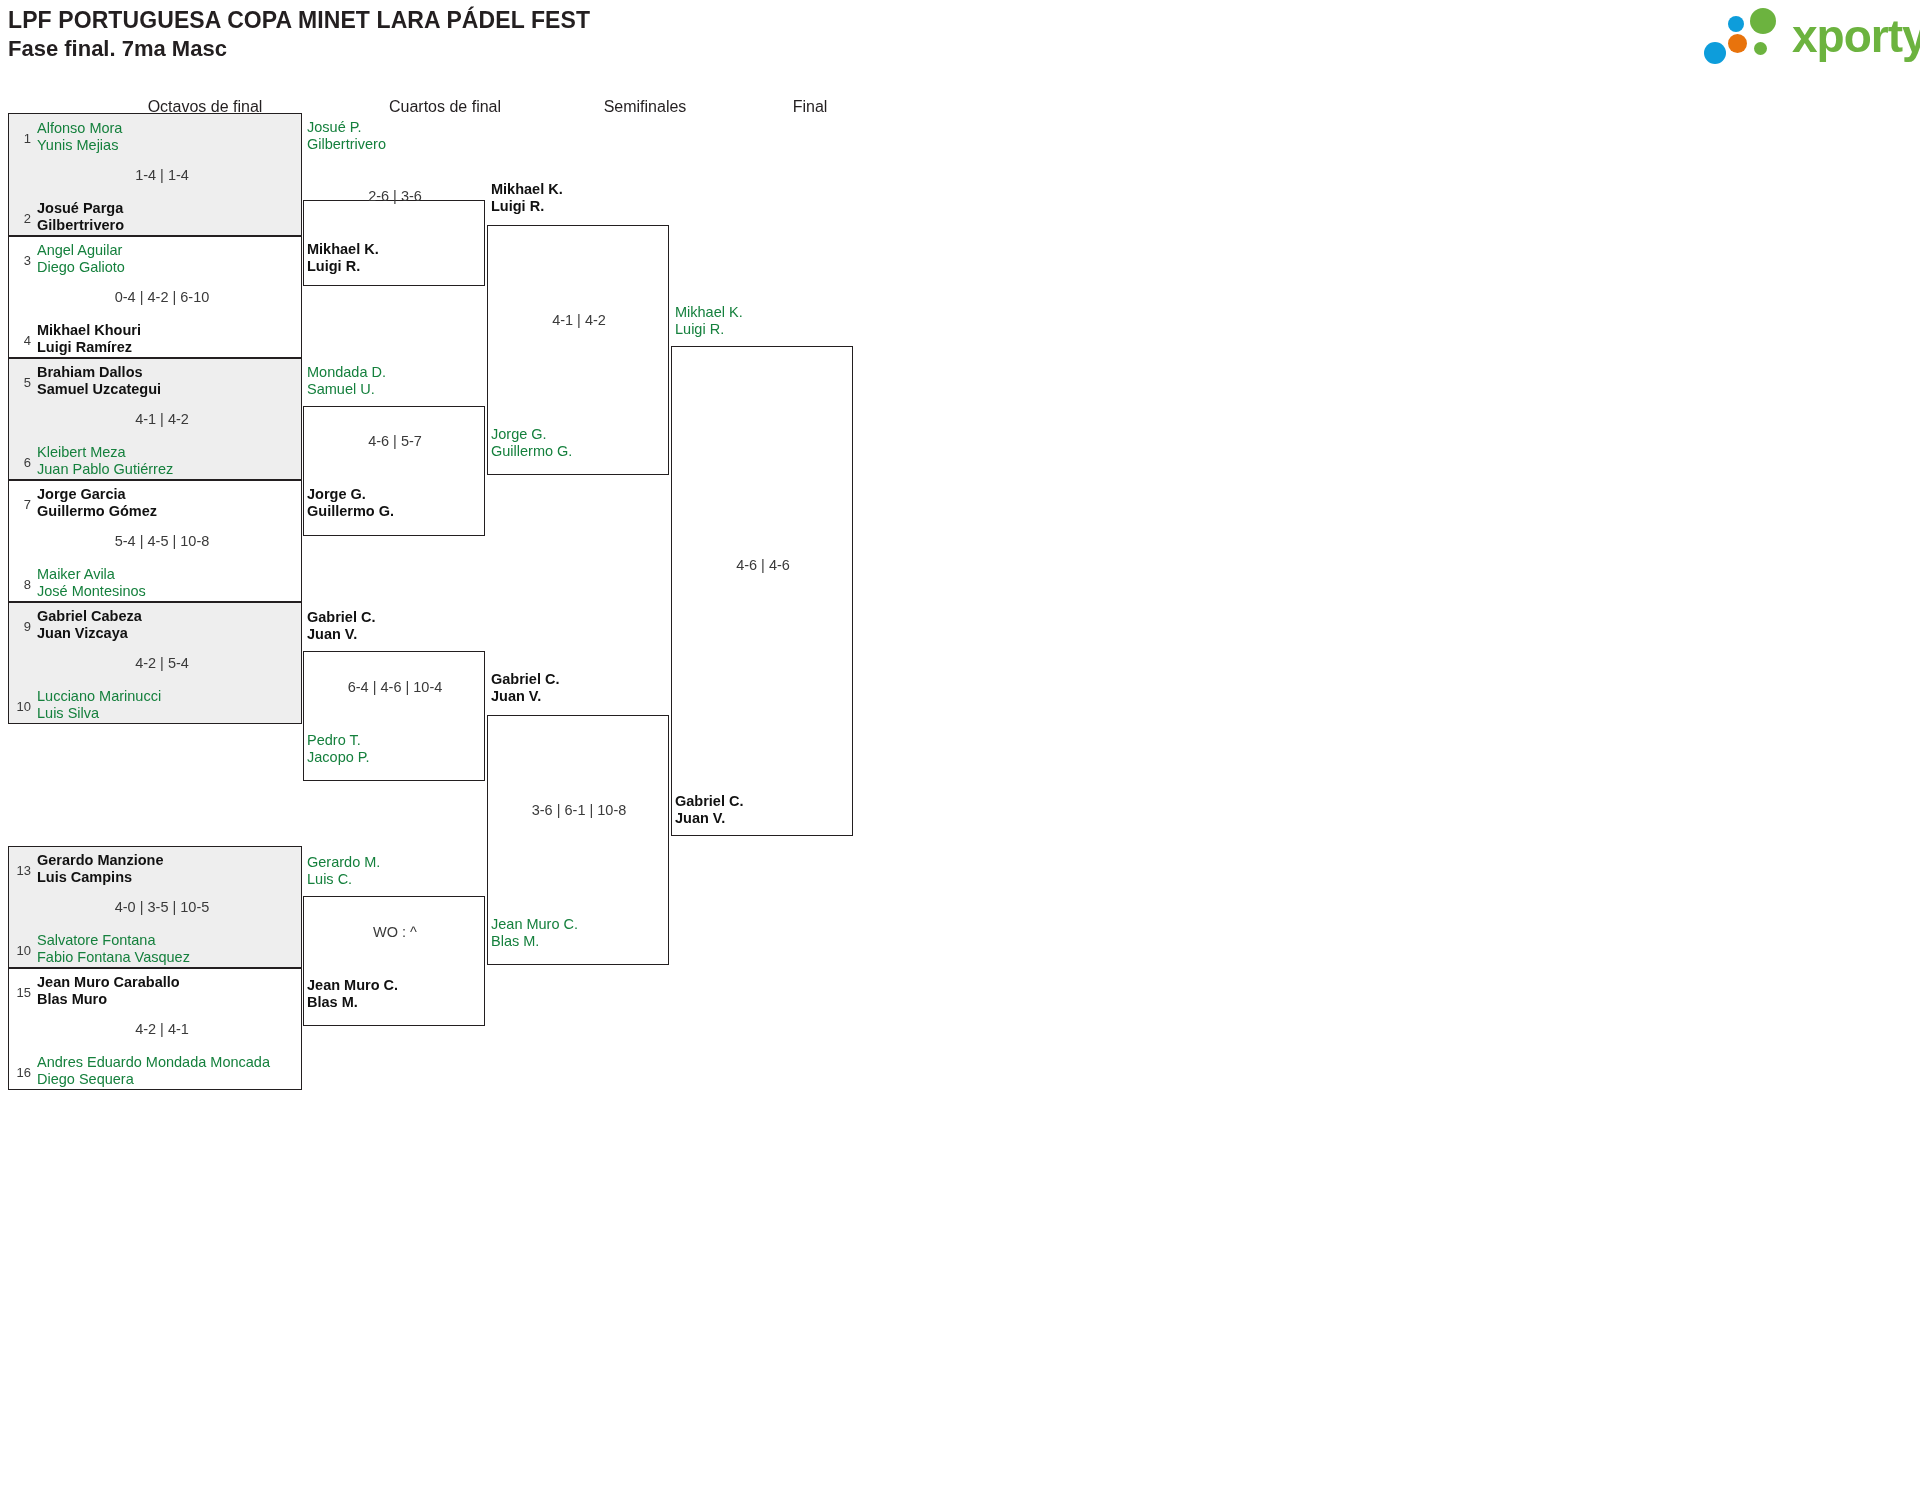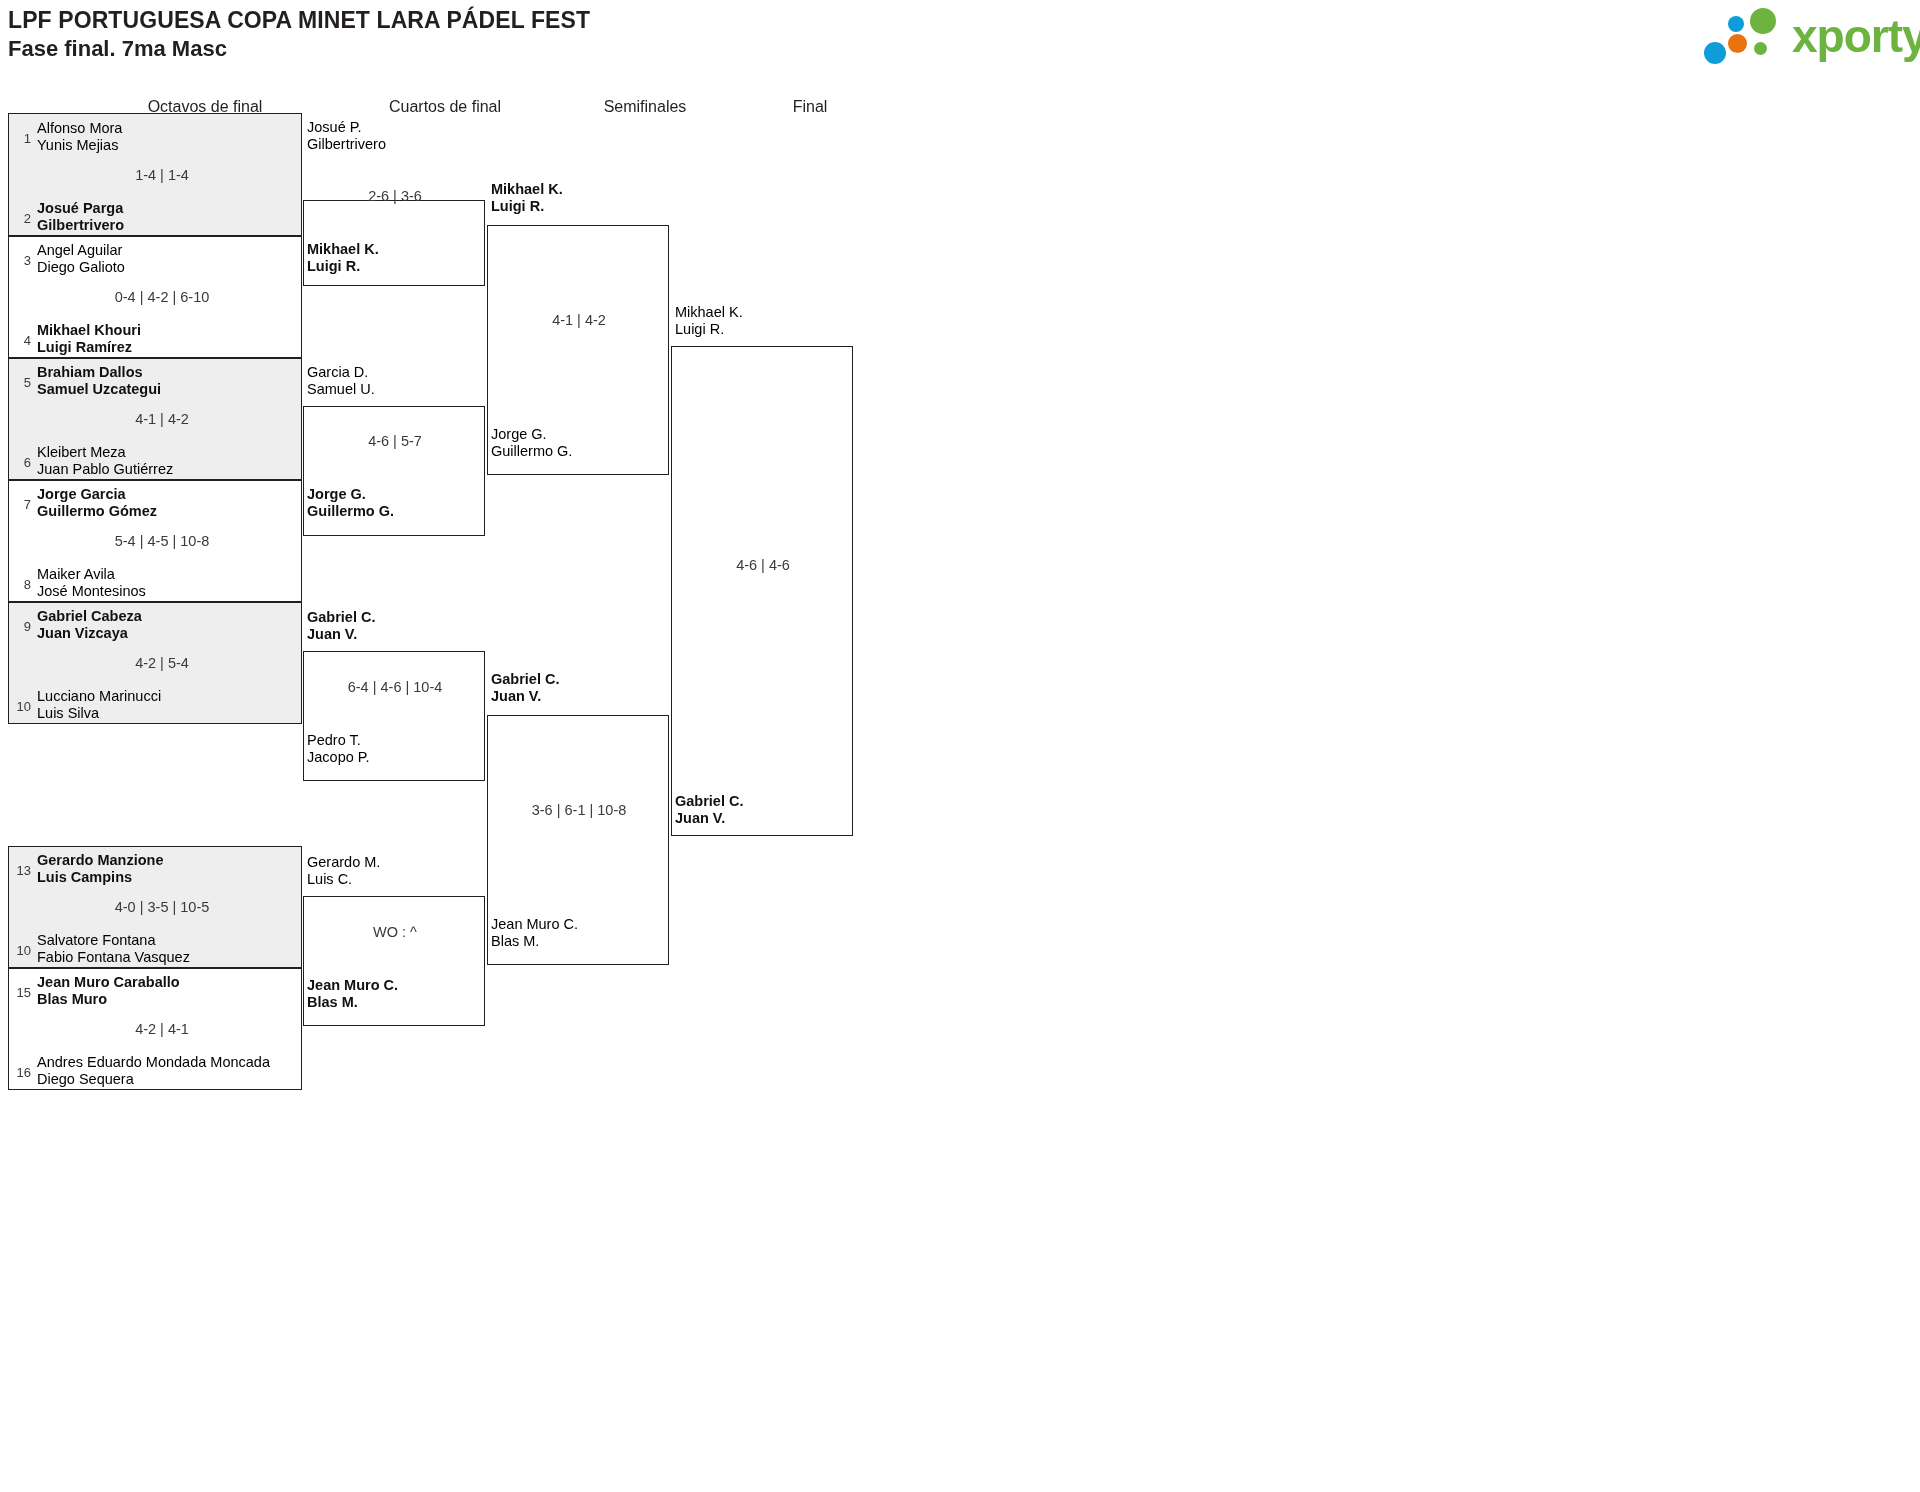--- a/index.html
+++ b/index.html
@@ -97,21 +97,21 @@
     font-size: 13px;
     line-height: 15px;
     color: #3a3a3a;
     text-align: right;
     width: 18px;
   }
   .team {
     position: absolute;
     font-size: 14.5px;
     line-height: 19px;
-    color: #000000;
+    color: #15803d;
     white-space: nowrap;
   }
   .team.winner {
     color: #111111;
     font-weight: bold;
   }
   .score {
     position: absolute;
     font-size: 14.5px;
     line-height: 19px;
@@ -224,21 +224,21 @@
   </div>
 
   <div class="match-box" style="left:303px; top:200px; width:182px; height:86px;"></div>
   <span class="team" style="left:307px; top:118px;">Josué P.</span>
   <span class="team" style="left:307px; top:135px;">Gilbertrivero</span>
   <span class="score" style="left:307px; top:187px; width:176px;">2-6 | 3-6</span>
   <span class="team winner" style="left:307px; top:240px;">Mikhael K.</span>
   <span class="team winner" style="left:307px; top:257px;">Luigi R.</span>
 
   <div class="match-box" style="left:303px; top:406px; width:182px; height:130px;"></div>
-  <span class="team" style="left:307px; top:363px;">Garcia D.</span>
+  <span class="team" style="left:307px; top:363px;">Mondada D.</span>
   <span class="team" style="left:307px; top:380px;">Samuel U.</span>
   <span class="score" style="left:307px; top:432px; width:176px;">4-6 | 5-7</span>
   <span class="team winner" style="left:307px; top:485px;">Jorge G.</span>
   <span class="team winner" style="left:307px; top:502px;">Guillermo G.</span>
 
   <div class="match-box" style="left:303px; top:651px; width:182px; height:130px;"></div>
   <span class="team winner" style="left:307px; top:608px;">Gabriel C.</span>
   <span class="team winner" style="left:307px; top:625px;">Juan V.</span>
   <span class="score" style="left:307px; top:678px; width:176px;">6-4 | 4-6 | 10-4</span>
   <span class="team" style="left:307px; top:731px;">Pedro T.</span>

